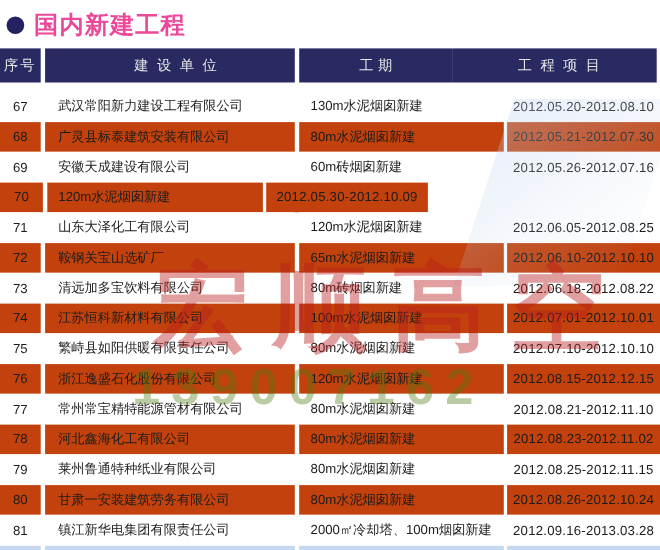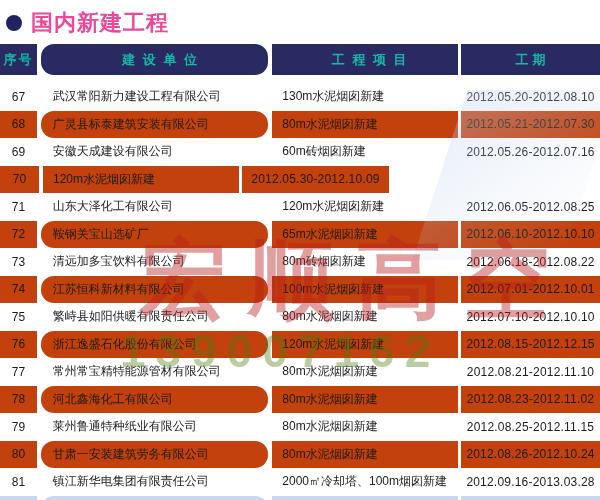--- a/index.html
+++ b/index.html
@@ -23,22 +23,22 @@
     font-size:22px;font-weight:bold;color:#ec4899;
     letter-spacing:1px;
   }
   
   .thead{
     position:absolute;top:44px;left:0;
     width:600px;height:31px;
     display:flex;
   }
   .th{
-    background:#2a2a63;color:#14b8a6;
-    font-size:13px;font-weight:bold;
+    background:#2a2a63;color:#e5e5e5;
+    font-size:13px;font-weight:normal;
     display:flex;align-items:center;justify-content:center;
     height:100%;
     letter-spacing:2px;
   }
   
   .tbody{
     position:absolute;top:83px;left:0;width:600px;
   }
   .tr{
     display:flex;height:27.5px;
@@ -46,21 +46,21 @@
   .td{
     display:flex;align-items:center;
     height:100%;
     font-size:12px;color:#1c1c1c;
     background:#ffffff;
     white-space:nowrap;overflow:hidden;
   }
   .tr.alt .td{background:#c2410c;}
   
   .c1{width:39px;justify-content:center;margin-right:4px;}
-  .c2{width:240px;padding-left:12px;box-sizing:border-box;margin-right:4px;border-radius:13px;}
+  .c2{width:240px;padding-left:12px;box-sizing:border-box;margin-right:4px;}
   .c3{width:196px;padding-left:10px;box-sizing:border-box;margin-right:3px;}
   .c4{width:147px;justify-content:center;letter-spacing:0.2px;}
   
   .partial{
     position:absolute;top:496px;left:0;width:600px;height:4px;
     display:flex;overflow:hidden;
   }
   .partial .td{background:#c7d9f0;height:27.5px;}
   
   .watermark{
@@ -92,22 +92,22 @@
 <div class="page">
 
   <div class="title-row">
     <span class="bullet"></span>
     <span class="title-text">国内新建工程</span>
   </div>
 
   <div class="thead">
     <div class="th c1">序号</div>
     <div class="th c2">建 设 单 位</div>
+    <div class="th c4">工   期</div>
     <div class="th c3">工 程 项 目</div>
-    <div class="th c4">工   期</div>
   </div>
 
   <div class="tbody" id="tbody">
       <div class="tr">
         <div class="td c1">67</div>
         <div class="td c2">武汉常阳新力建设工程有限公司</div>
         <div class="td c3">130m水泥烟囱新建</div>
         <div class="td c4">2012.05.20-2012.08.10</div>
       </div>
       <div class="tr alt">

